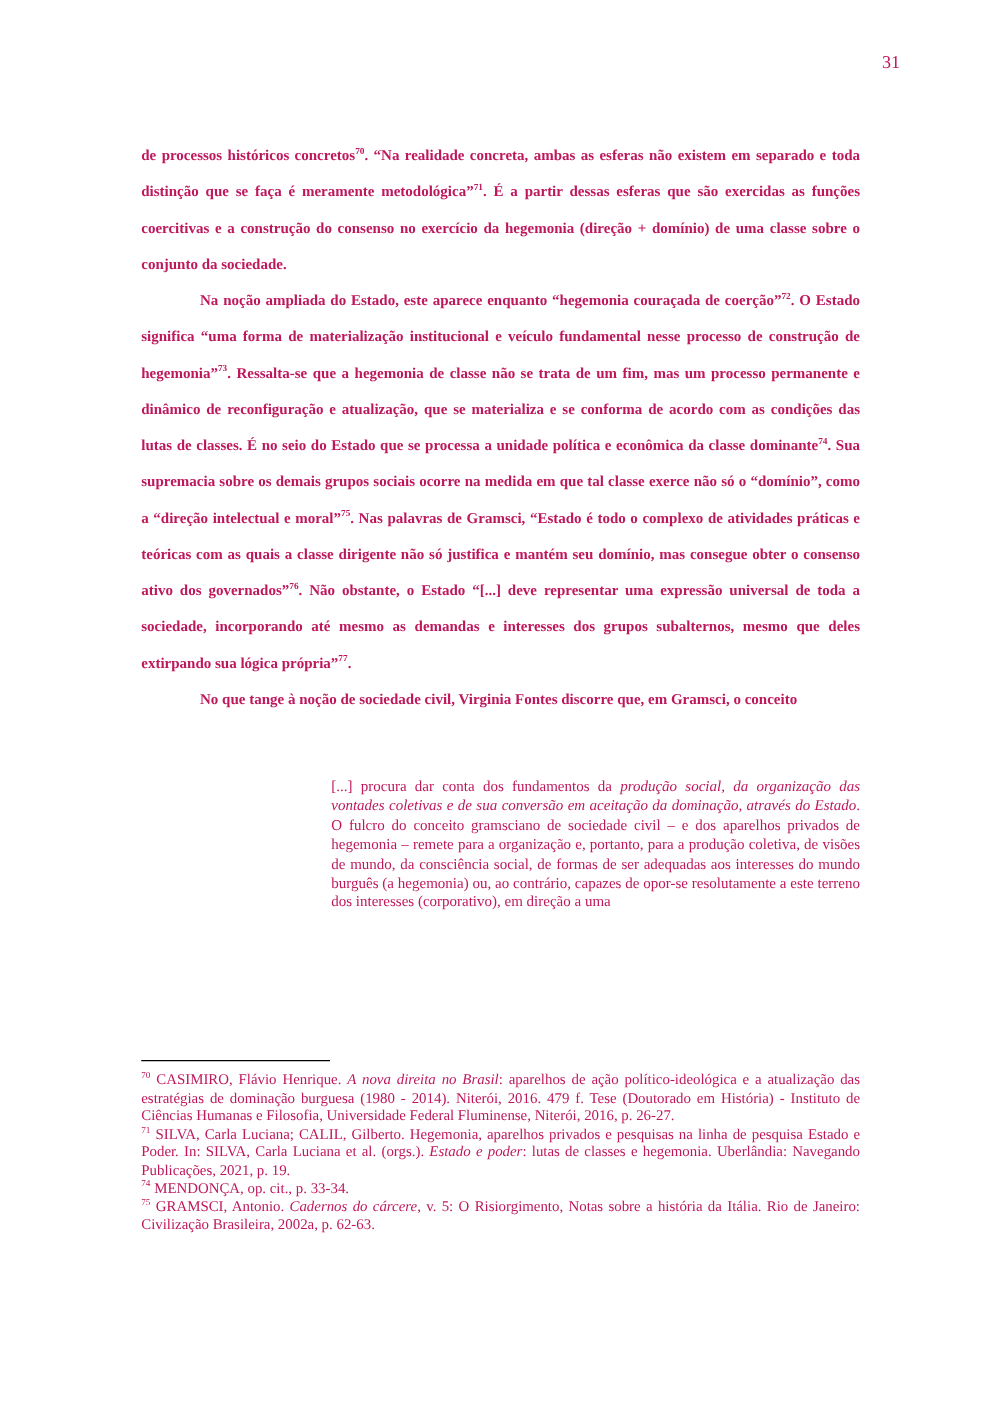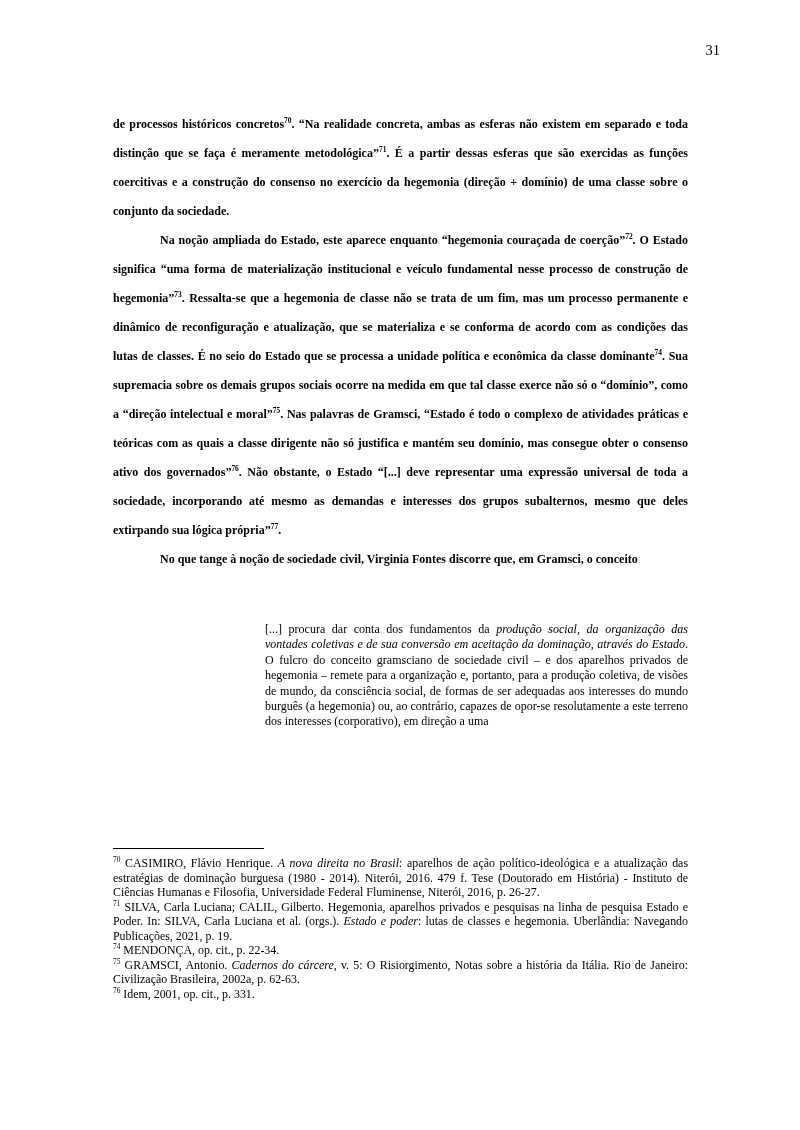--- a/index.html
+++ b/index.html
@@ -2,21 +2,21 @@
 <html><head>
 <meta charset="utf-8">
 <style>
   html, body { margin: 0; padding: 0; background: #ffffff; }
   .page {
     position: relative;
     width: 800px;
     height: 1130px;
     background: #ffffff;
     font-family: "Liberation Serif", "DejaVu Serif", serif;
-    color: #000000;
+    color: #be185d;
     overflow: hidden;
   }
   .page-number {
     position: absolute;
     top: 42px;
     right: 80px;
     font-size: 14.5px;
   }
   .content {
     position: absolute;
@@ -73,18 +73,17 @@
     <p class="para"><span>de processos históricos concretos</span><sup>70</sup><span>. “Na realidade concreta, ambas as esferas não existem em separado e toda distinção que se faça é meramente metodológica”</span><sup>71</sup><span>. É a partir dessas esferas que são exercidas as funções coercitivas e a construção do consenso no exercício da hegemonia (direção + domínio) de uma classe sobre o conjunto da sociedade.</span></p>
     <p class="para indent"><span>Na noção ampliada do Estado, este aparece enquanto “hegemonia couraçada de coerção”</span><sup>72</sup><span>. O Estado significa “uma forma de materialização institucional e veículo fundamental nesse processo de construção de hegemonia”</span><sup>73</sup><span>. Ressalta-se que a hegemonia de classe não se trata de um fim, mas um processo permanente e dinâmico de reconfiguração e atualização, que se materializa e se conforma de acordo com as condições das lutas de classes. É no seio do Estado que se processa a unidade política e econômica da classe dominante</span><sup>74</sup><span>. Sua supremacia sobre os demais grupos sociais ocorre na medida em que tal classe exerce não só o “domínio”, como a “direção intelectual e moral”</span><sup>75</sup><span>. Nas palavras de Gramsci, “Estado é todo o complexo de atividades práticas e teóricas com as quais a classe dirigente não só justifica e mantém seu domínio, mas consegue obter o consenso ativo dos governados”</span><sup>76</sup><span>. Não obstante, o Estado “[...] deve representar uma expressão universal de toda a sociedade, incorporando até mesmo as demandas e interesses dos grupos subalternos, mesmo que deles extirpando sua lógica própria”</span><sup>77</sup><span>.</span></p>
     <p class="para indent"><span>No que tange à noção de sociedade civil, Virginia Fontes discorre que, em Gramsci, o conceito</span></p>
     <div class="quote"><span>[...] procura dar conta dos fundamentos da </span><i>produção social, da organização das vontades coletivas e de sua conversão em aceitação da dominação, através do Estado</i><span>. O fulcro do conceito gramsciano de sociedade civil – e dos aparelhos privados de hegemonia – remete para a organização e, portanto, para a produção coletiva, de visões de mundo, da consciência social, de formas de ser adequadas aos interesses do mundo burguês (a hegemonia) ou, ao contrário, capazes de opor-se resolutamente a este terreno dos interesses (corporativo), em direção a uma</span></div>
   </div>
 
   <div class="footnote-block">
     <div class="footnote-rule"></div>
     <p class="footnote"><sup>70</sup><span> CASIMIRO, Flávio Henrique. </span><i>A nova direita no Brasil</i><span>: aparelhos de ação político-ideológica e a atualização das estratégias de dominação burguesa (1980 - 2014). Niterói, 2016. 479 f. Tese (Doutorado em História) - Instituto de Ciências Humanas e Filosofia, Universidade Federal Fluminense, Niterói, 2016, p. 26-27.</span></p>
     <p class="footnote"><sup>71</sup><span> SILVA, Carla Luciana; CALIL, Gilberto. Hegemonia, aparelhos privados e pesquisas na linha de pesquisa Estado e Poder. In: SILVA, Carla Luciana et al. (orgs.). </span><i>Estado e poder</i><span>: lutas de classes e hegemonia. Uberlândia: Navegando Publicações, 2021, p. 19.</span></p>
-    <p class="footnote"><sup>74</sup><span> MENDONÇA, op. cit., p. 22-34.</span></p>
+    <p class="footnote"><sup>74</sup><span> MENDONÇA, op. cit., p. 33-34.</span></p>
     <p class="footnote"><sup>75</sup><span> GRAMSCI, Antonio. </span><i>Cadernos do cárcere</i><span>, v. 5: O Risiorgimento, Notas sobre a história da Itália. Rio de Janeiro: Civilização Brasileira, 2002a, p. 62-63.</span></p>
-    <p class="footnote"><sup>76</sup><span> Idem, 2001, op. cit., p. 331.</span></p>
   </div>
 
 </div>
 
 </body></html>

